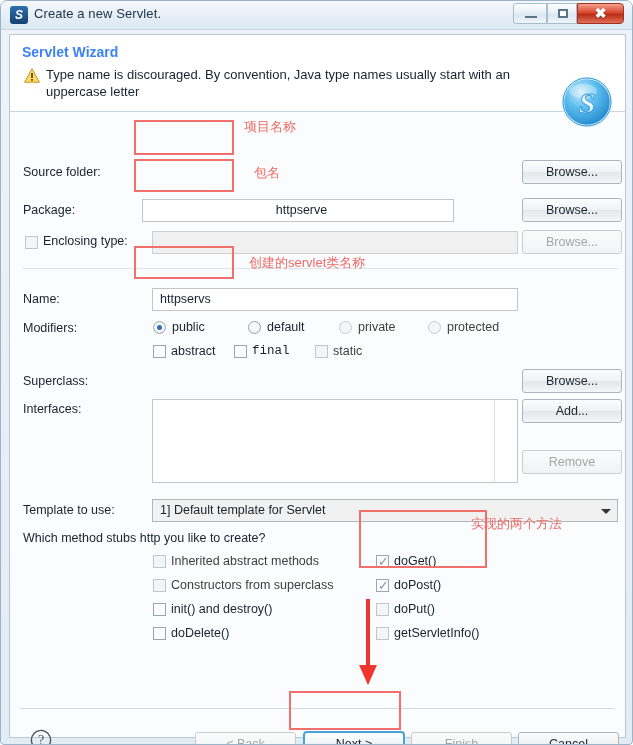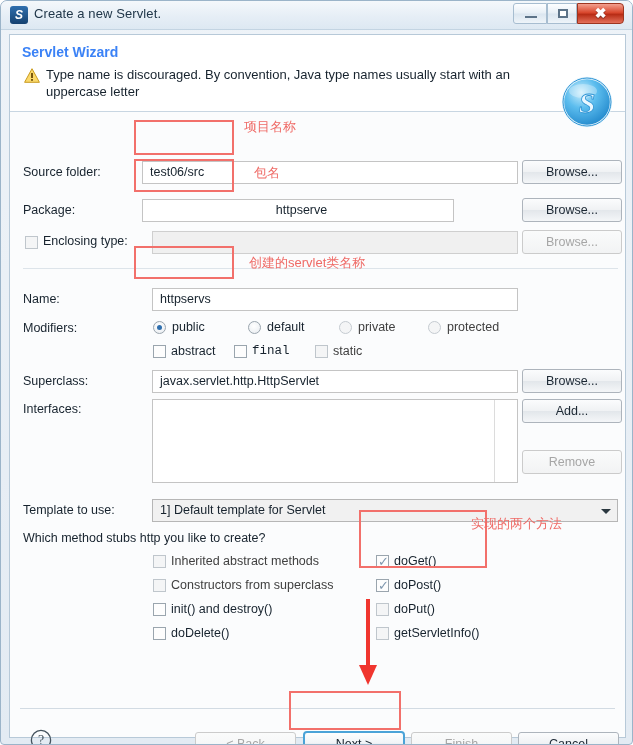--- a/index.html
+++ b/index.html
@@ -228,21 +228,20 @@
           </radialGradient>
         </defs>
         <circle cx="26" cy="26" r="24" fill="url(#lg)" stroke="#e9f6fd" stroke-width="2.4"></circle>
         <circle cx="26" cy="26" r="24" fill="none" stroke="#2b93d4" stroke-width="1"></circle>
         <ellipse cx="22" cy="15" rx="14" ry="7" fill="#ffffff" opacity="0.3"></ellipse>
         <text x="26" y="37" font-family="Liberation Serif, serif" font-size="30" font-style="italic" font-weight="bold" text-anchor="middle" fill="#eaf7ff" stroke="#2b93d4" stroke-width="0.8">S</text>
       </svg>
     </div>
 
     <div class="lbl" style="left:13px; top:130px;">Source folder:</div>
-    <div class="field ed" style="left:132px; top:126px; width:376px;">test06/src</div>
     <div class="btn" style="left:512px; top:125px;">Browse...</div>
 
     <div class="lbl" style="left:13px; top:168px;">Package:</div>
     <div class="field ed" style="left:132px; top:164px; width:312px;text-align:center;">httpserve</div>
     <div class="btn" style="left:512px; top:163px;">Browse...</div>
 
     <div class="cb dim" style="left:15px; top:201px;"></div>
     <div class="lbl" style="left:33px; top:199px;">Enclosing type:</div>
     <div class="field dis" style="left:142px; top:196px; width:366px;"></div>
     <div class="btn dis" style="left:512px; top:195px;">Browse...</div>
@@ -264,21 +263,20 @@
     <div class="txt dim" style="left:437px; top:285px;">protected</div>
 
     <div class="cb" style="left:143px; top:310px;"></div>
     <div class="txt" style="left:161px; top:309px;">abstract</div>
     <div class="cb" style="left:224px; top:310px;"></div>
     <div class="txt" style="left:242px; top:309px;font-family:Liberation Mono, monospace;">final</div>
     <div class="cb dim" style="left:305px; top:310px;"></div>
     <div class="txt dim" style="left:323px; top:309px;">static</div>
 
     <div class="lbl" style="left:13px; top:339px;">Superclass:</div>
-    <div class="field ed" style="left:142px; top:335px; width:366px;">javax.servlet.http.HttpServlet</div>
     <div class="btn" style="left:512px; top:334px;">Browse...</div>
 
     <div class="lbl" style="left:13px; top:367px;">Interfaces:</div>
     <div id="interfaces-box">
       <div class="vdiv"></div>
     </div>
     <div class="btn" style="left:512px; top:364px;">Add...</div>
     <div class="btn dis" style="left:512px; top:415px;">Remove</div>
 
     <div class="lbl" style="left:13px; top:468px;">Template to use:</div>

